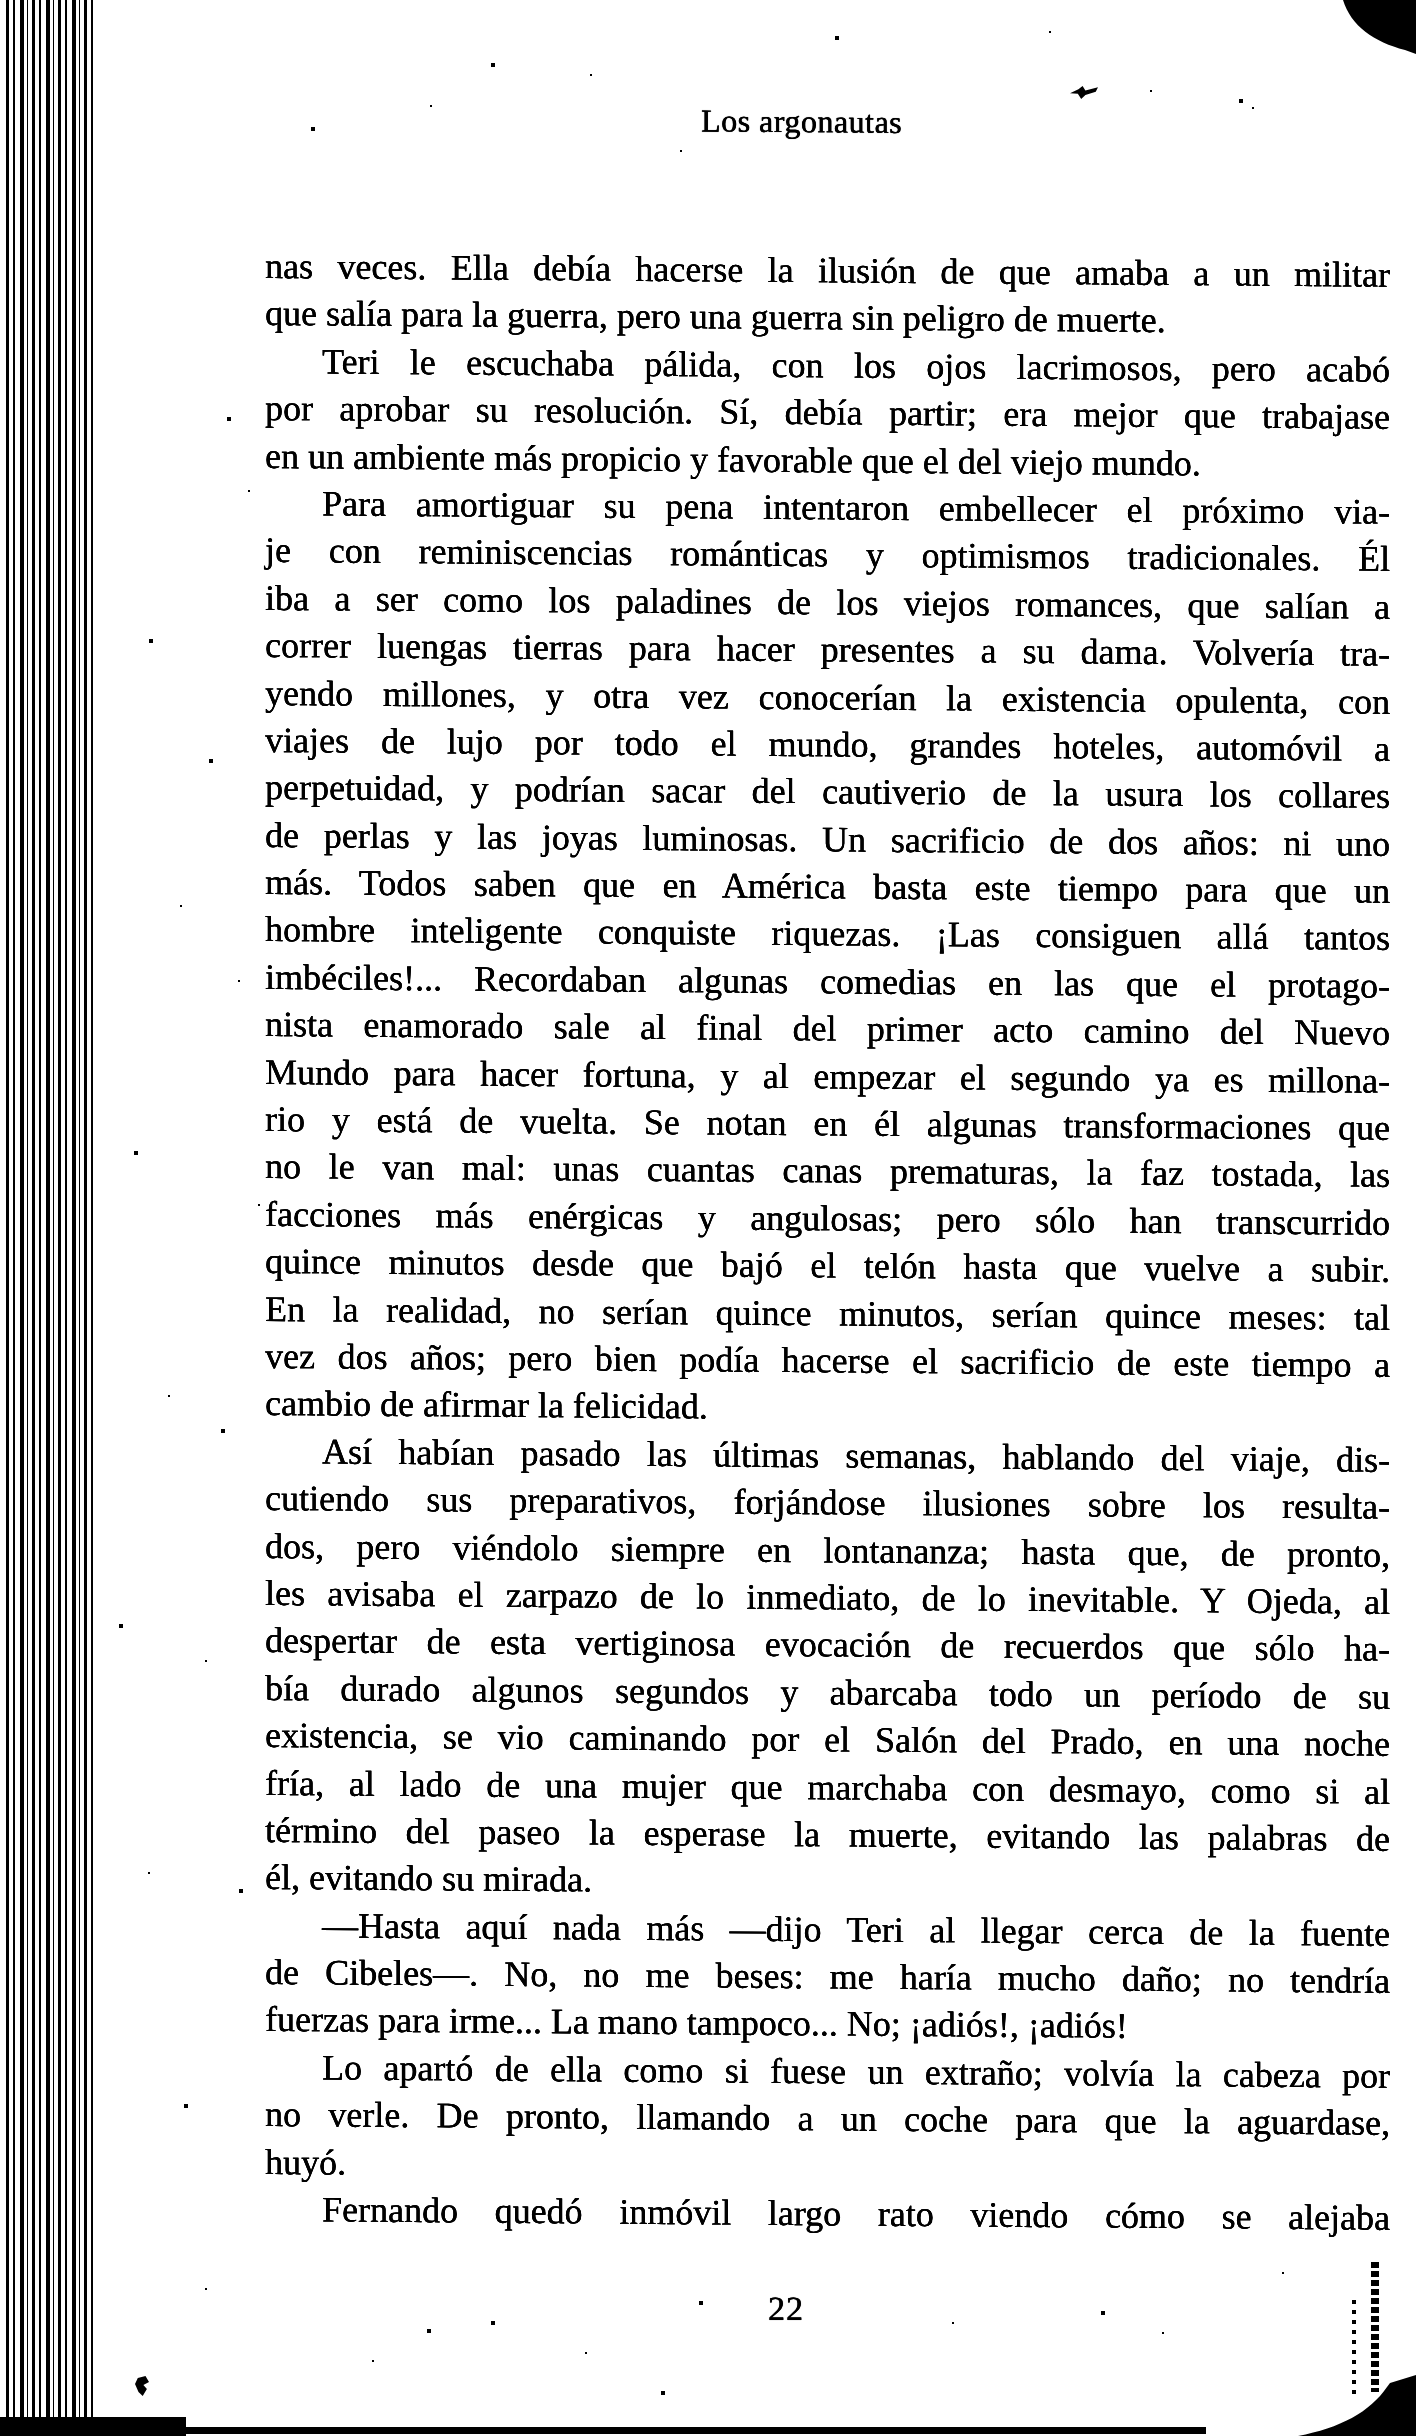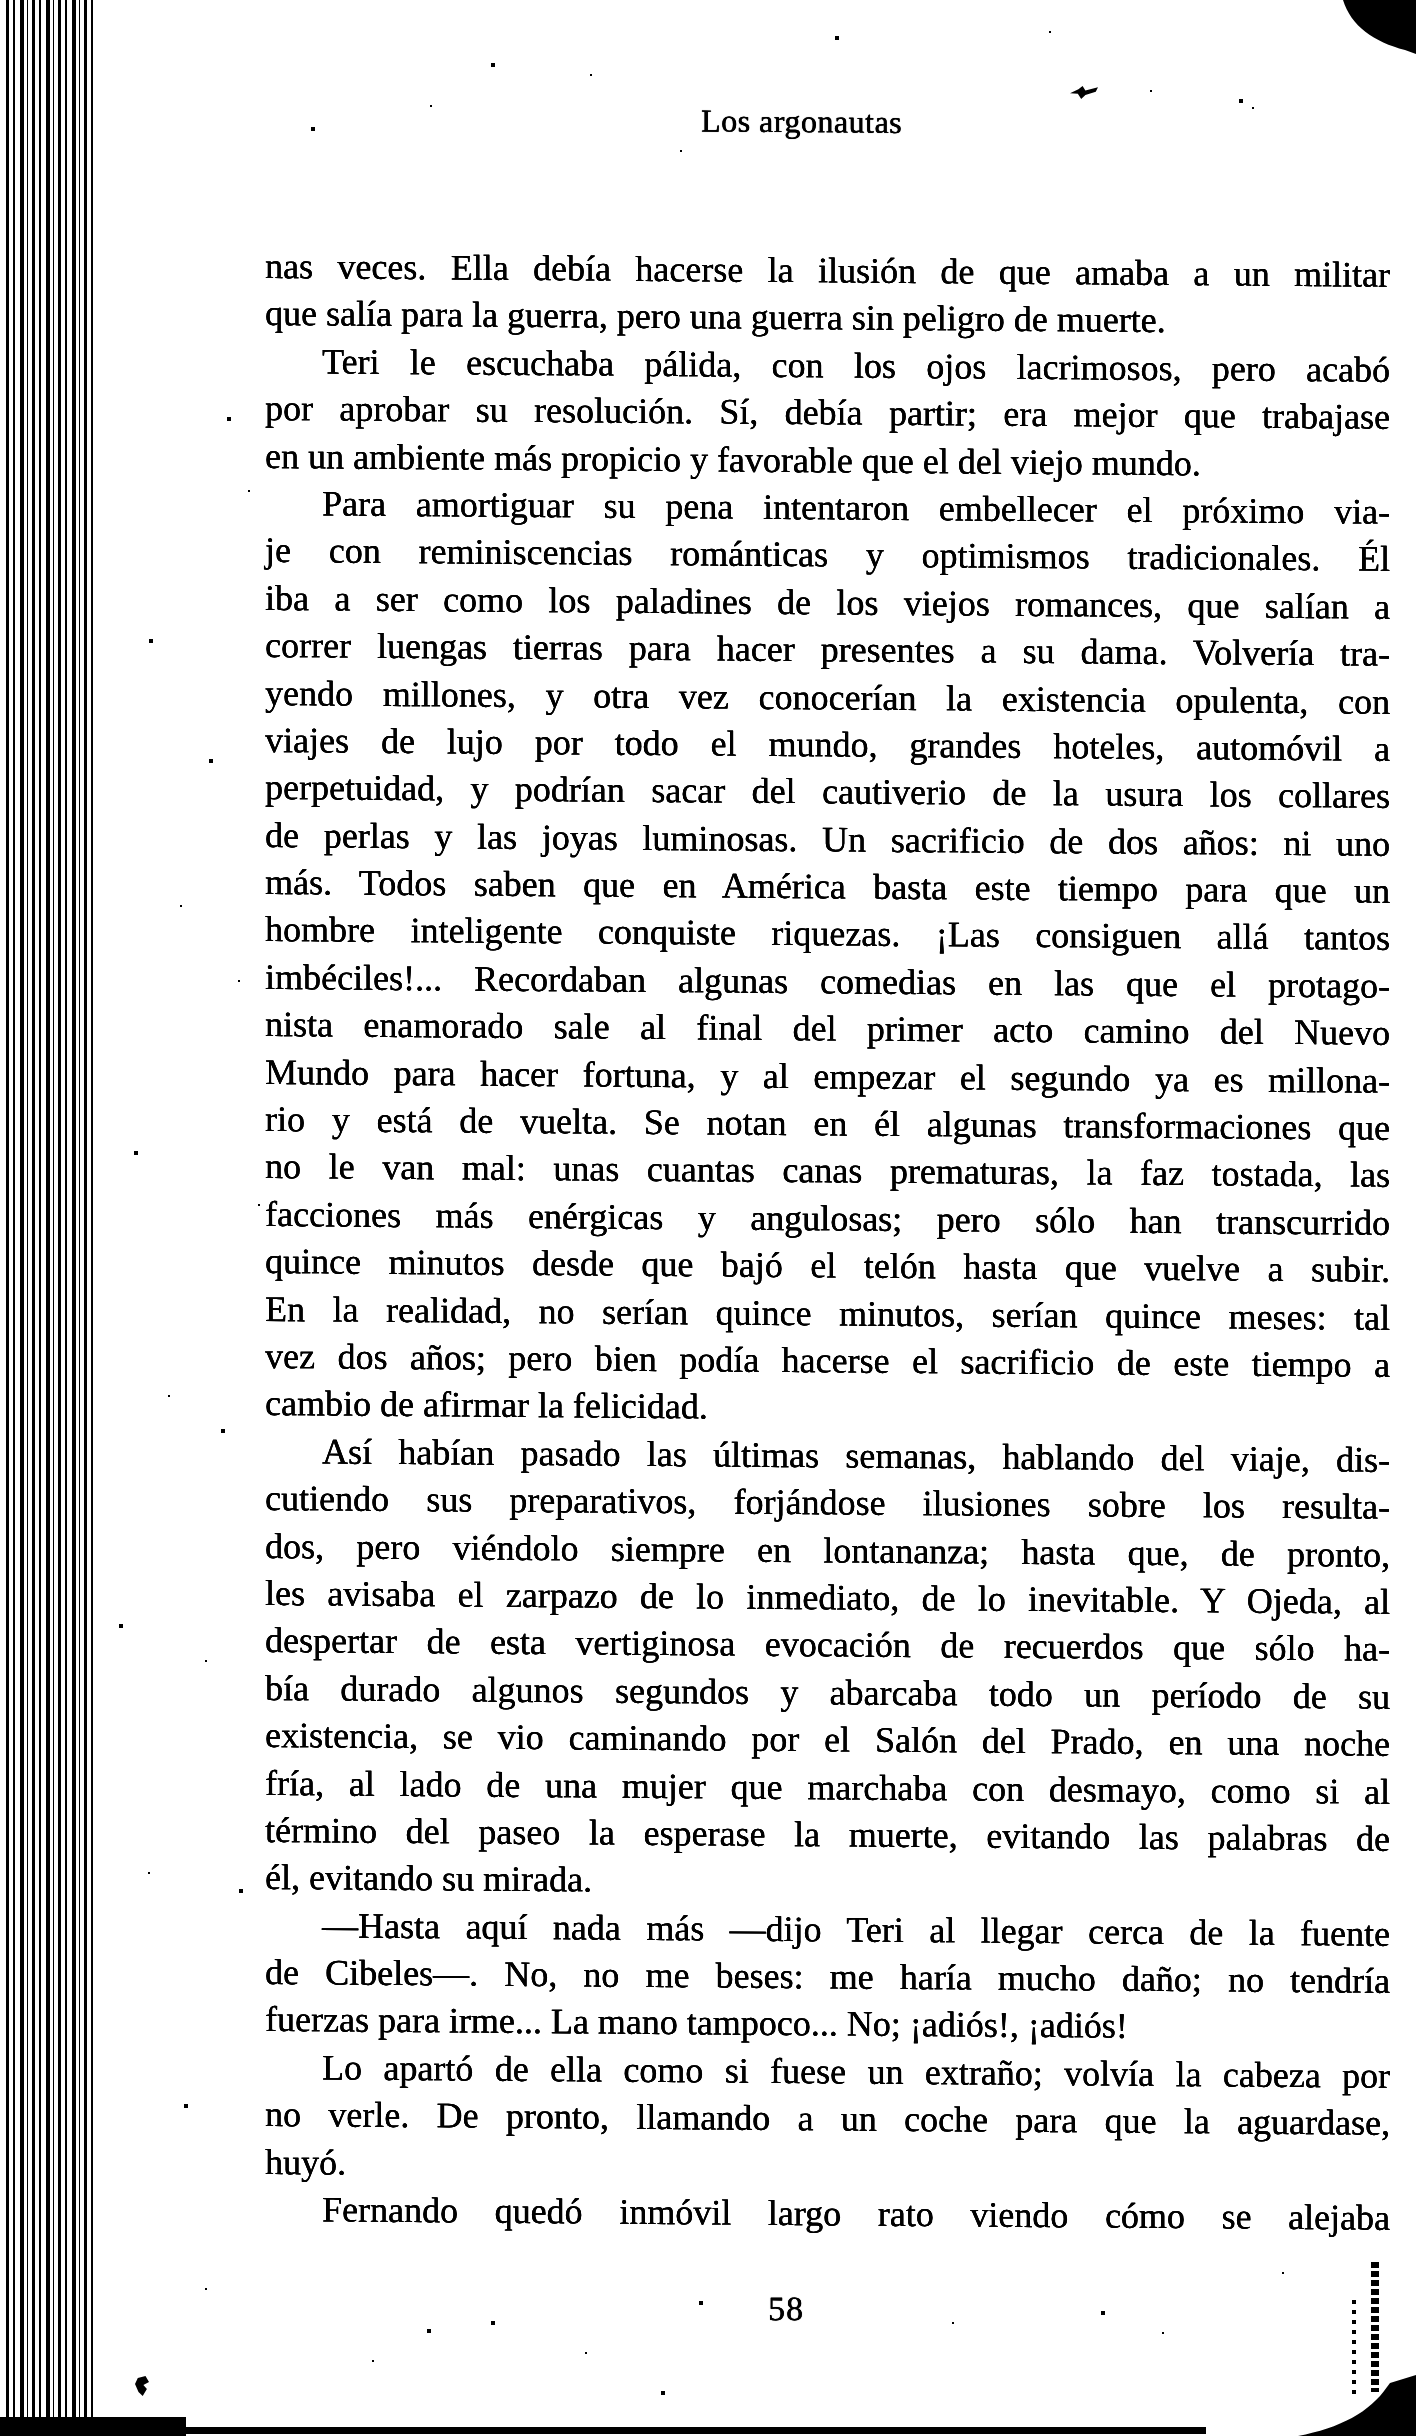--- a/index.html
+++ b/index.html
@@ -139,21 +139,21 @@
       <div class="line end">él, evitando su mirada.</div>
       <div class="line indent">—Hasta aquí nada más —dijo Teri al llegar cerca de la fuente</div>
       <div class="line">de Cibeles—. No, no me beses: me haría mucho daño; no tendría</div>
       <div class="line end">fuerzas para irme... La mano tampoco... No; ¡adiós!, ¡adiós!</div>
       <div class="line indent">Lo apartó de ella como si fuese un extraño; volvía la cabeza por</div>
       <div class="line">no verle. De pronto, llamando a un coche para que la aguardase,</div>
       <div class="line end">huyó.</div>
       <div class="line indent">Fernando quedó inmóvil largo rato viendo cómo se alejaba</div>
     </div>
 
-  <div class="page-number">58</div>
+  <div class="page-number">22</div>
 </div>
 
 <svg class="corner-tr" width="74" height="54" viewBox="0 0 74 54">
   <path d="M1,0 L74,0 L74,54 L63,50 C32,42 9,26 1,0 Z" fill="#000"></path>
 </svg>
 
 <svg class="corner-br" width="118" height="66" viewBox="0 0 118 66">
   <path d="M118,5 L118,66 L0,66 C42,58 72,42 89,17 L92,13 L118,5 Z" fill="#000"></path>
 </svg>
 

